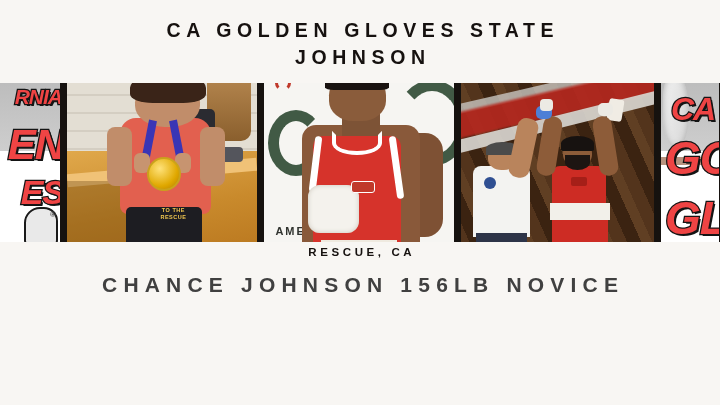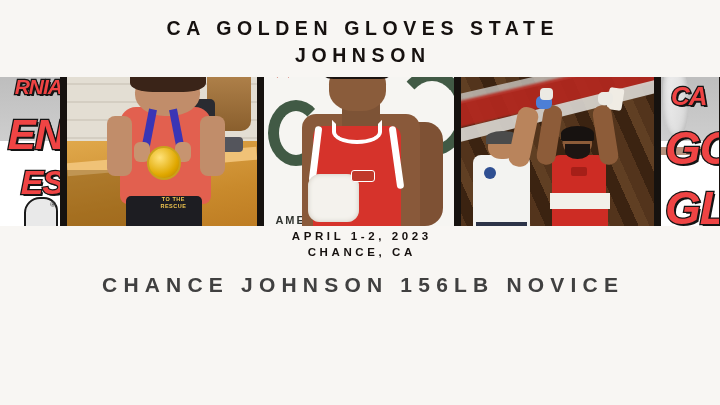--- a/index.html
+++ b/index.html
@@ -105,21 +105,21 @@
     font-size:8px; color:#4a4a4a; font-weight:bold;
   }
   .lp .glove {
     position:absolute; right:2px; bottom:6px;
     width:34px; height:42px;
     background:#e9e9e9;
     border:2px solid #1a1a1a;
     border-radius:16px 14px 9px 9px;
   }
   
-  .rp .w1 { left:10px; top:22px;  font-size:26px;text-align:center; }
+  .rp .w1 { left:10px; top:22px;  font-size:32px;text-align:center; }
   .rp .w2 { left:4px;  top:62px;  font-size:46px; }
   .rp .w3 { left:4px;  top:122px; font-size:46px; }
   .rp .smoke {
     position:absolute; left:2px; top:4px; width:26px; height:74px;
     background:linear-gradient(100deg,#f2f2f2,#d6d6d6);
     border-radius:40% 60% 50% 50%;
     box-shadow:inset 0 0 6px #aaa;
   }
   .rp .stripe {
     position:absolute; left:0; top:88px; width:46px; height:8px;
@@ -470,18 +470,17 @@
         <div class="stripe"></div>
         <div class="logo-word w1">CA</div>
         <div class="logo-word w2">GO</div>
         <div class="logo-word w3">GL</div>
       </div>
     </div>
 
   </div>
 
   <div class="footer-block">
-    <div class="footer-date">APRIL 1-2, 2023</div>
-    <div class="footer-date">CHANCE, CA</div>
+    <div class="footer-date">RESCUE, CA</div>
     <div class="footer-name">CHANCE JOHNSON 156LB NOVICE</div>
   </div>
 
 </div>
 
 </body></html>

